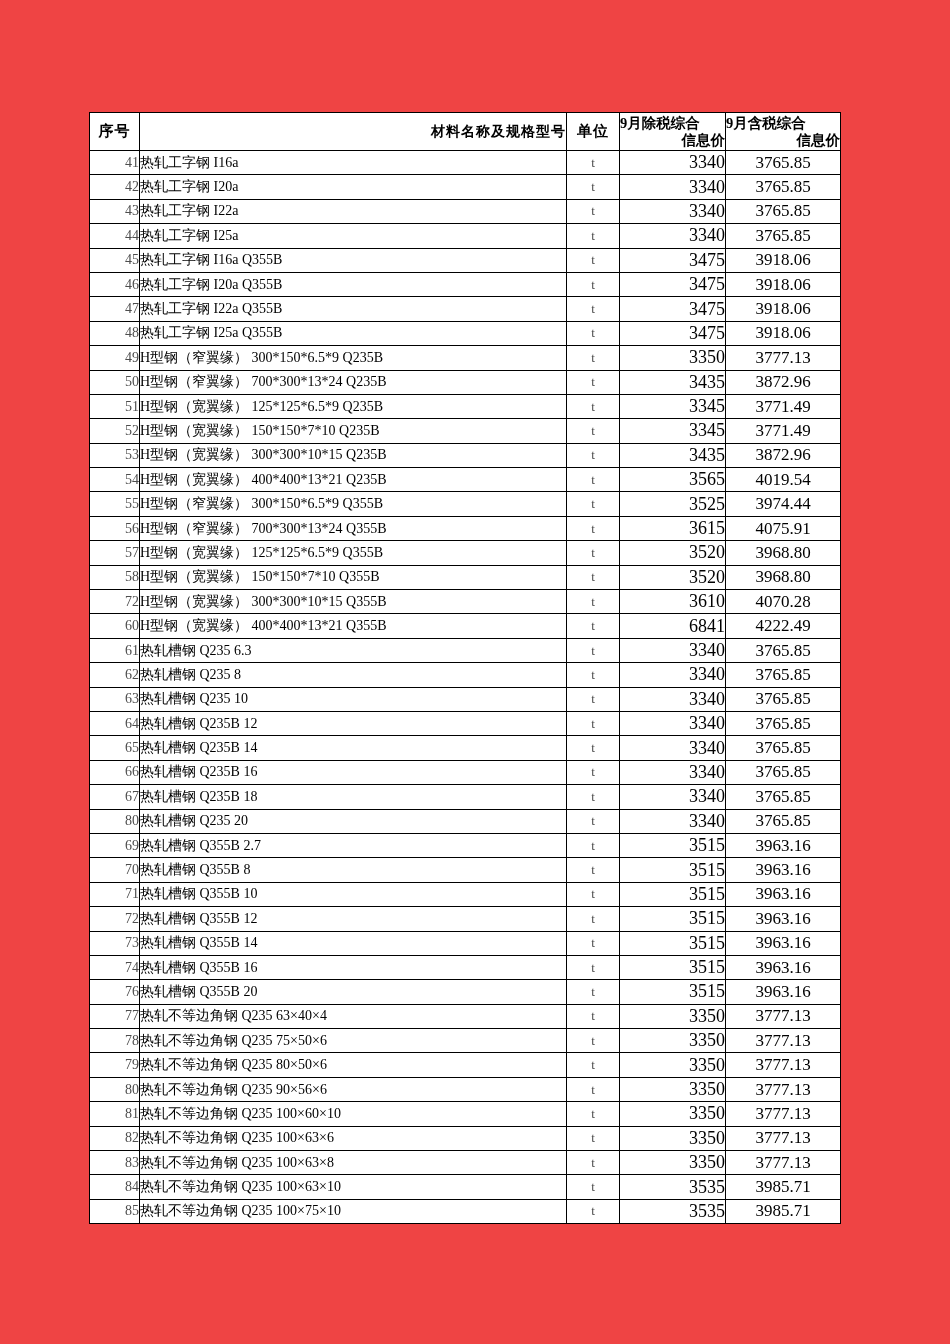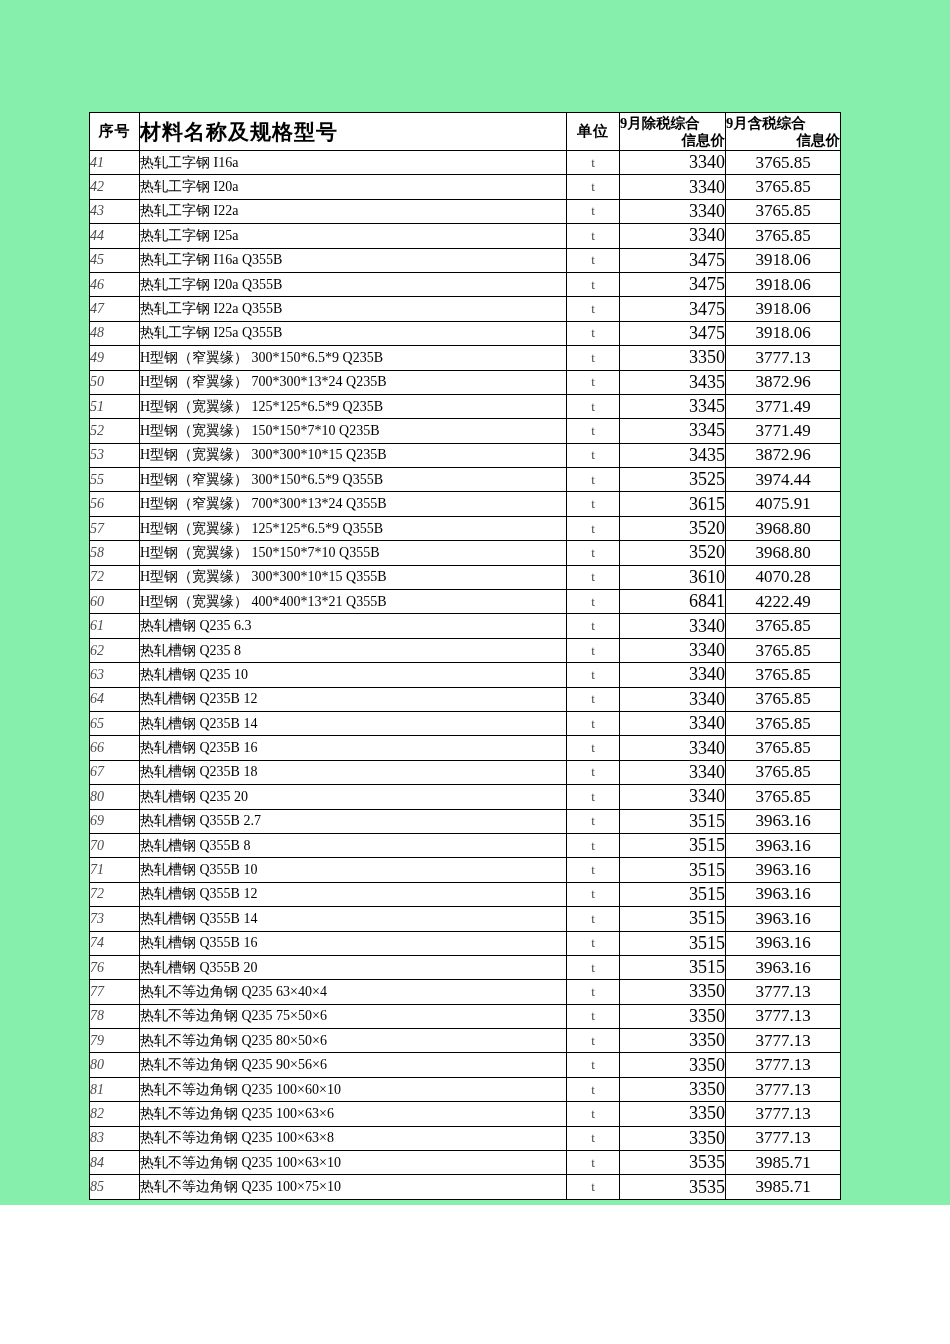--- a/index.html
+++ b/index.html
@@ -9,22 +9,22 @@
   }
   body {
     width: 950px;
     height: 1344px;
     font-family: "Liberation Serif", "DejaVu Serif", serif;
     -webkit-font-smoothing: antialiased;
   }
   #page {
     position: relative;
     width: 950px;
-    height: 1205px;
-    background: #86efac;
+    height: 1344px;
+    background: #ef4444;
     overflow: hidden;
   }
   #table-wrap {
     position: absolute;
     left: 89px;
     top: 112px;
     width: 751px;
   }
   table.price-table {
     border-collapse: collapse;
@@ -52,46 +52,45 @@
     font-weight: bold;
     color: #000000;
     border-width: 1px;
   }
   th.h-index {
     font-size: 15px;
     text-align: center;
     letter-spacing: 1px;
   }
   th.h-name {
-    font-size: 21px;
-    text-align: left;
+    font-size: 14px;
+    text-align: right;
     letter-spacing: 1px;
   }
   th.h-unit {
     font-size: 15px;
     text-align: center;
     letter-spacing: 1px;
   }
   th.h-price {
     font-size: 14.5px;
     text-align: left;
     padding: 0 1px;
     line-height: 17px;
   }
   th.h-price .l1 { display: block; text-align: left; white-space: nowrap; }
   th.h-price .l2 { display: block; text-align: right; white-space: nowrap; }
 
   
   tbody tr { height: 24.4px; }
   td.t-index {
-    text-align: left;
+    text-align: right;
     font-size: 14px;
     color: #4d4d4d;
     font-family: "Liberation Serif", "DejaVu Serif", serif;
-    font-style: italic;
   }
   td.t-name {
     text-align: left;
     font-size: 14px;
     color: #000000;
     padding-left: 3px;
     white-space: nowrap;
     overflow: hidden;
     margin-top: 20px;
   }
@@ -225,20 +224,27 @@
             <td class="t-in">3771.49</td>
           </tr>
           <tr>
             <td class="t-index">53</td>
             <td class="t-name">H型钢（宽翼缘）   300*300*10*15 Q235B</td>
             <td class="t-unit">t</td>
             <td class="t-ex">3435</td>
             <td class="t-in">3872.96</td>
           </tr>
           <tr>
+            <td class="t-index">54</td>
+            <td class="t-name">H型钢（宽翼缘）   400*400*13*21 Q235B</td>
+            <td class="t-unit">t</td>
+            <td class="t-ex">3565</td>
+            <td class="t-in">4019.54</td>
+          </tr>
+          <tr>
             <td class="t-index">55</td>
             <td class="t-name">H型钢（窄翼缘）   300*150*6.5*9 Q355B</td>
             <td class="t-unit">t</td>
             <td class="t-ex">3525</td>
             <td class="t-in">3974.44</td>
           </tr>
           <tr>
             <td class="t-index">56</td>
             <td class="t-name">H型钢（窄翼缘）   700*300*13*24 Q355B</td>
             <td class="t-unit">t</td>

